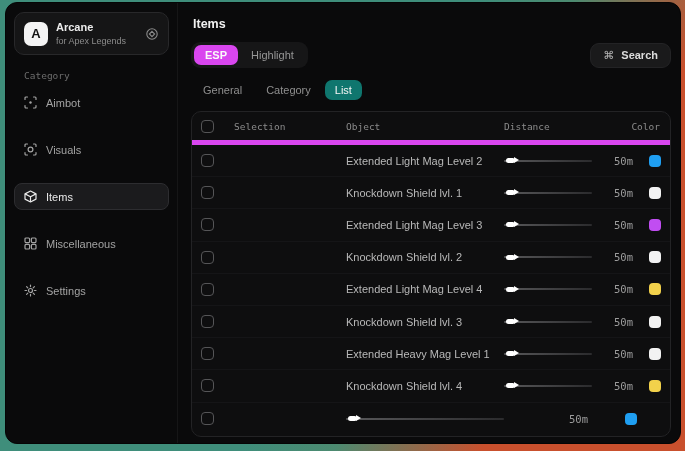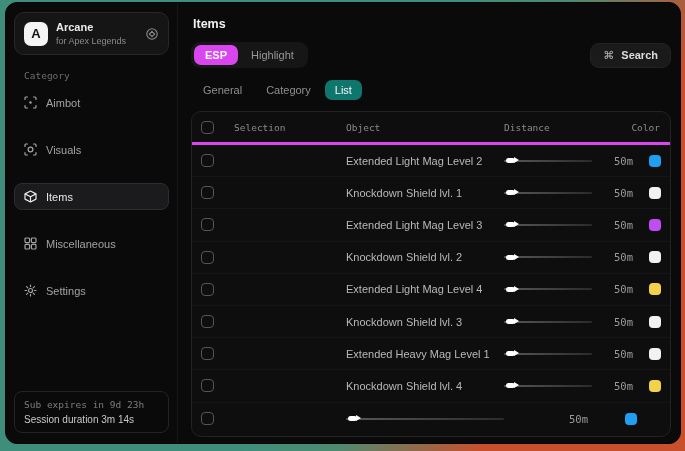--- a/index.html
+++ b/index.html
@@ -41,21 +41,21 @@
   .seg-btn.selected { background:#d946ef; color:#fafafa; font-weight:bold; }
   .search-btn { margin-left:auto; display:inline-flex; align-items:center; gap:7px; background:#1a1a1b; border:1px solid #232325; border-radius:9px; padding:5px 12px; color:#dcdcdc; font-size:11px; font-weight:bold; cursor:pointer; }
   .search-btn .cmd { font-size:11px; color:#b5b5b5; font-weight:normal; }
   .view-tabs { display:flex; gap:4px; margin:12px 0 0 2px; align-items:center; }
   .view-tab { font-size:11px; color:#8f8f8f; padding:4px 10px; border-radius:7px; cursor:pointer; }
   .view-tab.selected { background:#0f766e; color:#f5f5f5; }
 
   
   .table-card { margin-top:11px; border:1px solid #232325; border-radius:10px; overflow:hidden; flex:1; display:flex; flex-direction:column; background:#0e0e0f; }
   .t-head, .t-row { display:grid; grid-template-columns:33px 112px 1fr 88px 45px 24px; align-items:center; padding:0 9px; }
-  .t-head { height:33px; border-bottom:3px solid #d946ef; flex:0 0 33px; }
+  .t-head { height:33px; border-bottom:5px solid #d946ef; flex:0 0 33px; }
   .th { font-family:"DejaVu Sans Mono", monospace; font-size:9.5px; color:#8b8b8b; }
   .th-color { grid-column:5 / 7; text-align:right; padding-right:1px; }
   .cbx { width:13px; height:13px; border:1.5px solid #555557; border-radius:4px; background:transparent; cursor:pointer; }
   .t-body { flex:1; display:flex; flex-direction:column; }
   .t-row { height:32.2px; border-bottom:1px solid #151517; }
   .t-row:last-child { border-bottom:none; }
   .obj { font-size:11px; color:#b9b9b9; white-space:nowrap; overflow:hidden; }
   .slider { position:relative; height:12px; display:flex; align-items:center; cursor:pointer; }
   .slider .track { width:100%; height:2px; border-radius:2px; background:linear-gradient(to right,#59595b,#2b2b2d); }
   .slider .thumb { position:absolute; left:2px; top:50%; margin-top:-2.5px; width:9px; height:5px; background:#fff; border-radius:2.5px; }
@@ -128,24 +128,20 @@
         <span class="nav-icon">
           <svg viewBox="0 0 13 13" fill="none" stroke="currentColor" stroke-width="1.2" stroke-linecap="round">
             <circle cx="6.5" cy="6.5" r="2"></circle>
             <path d="M6.5 1v1.6M6.5 10.4V12M1 6.5h1.6M10.4 6.5H12M2.6 2.6l1.2 1.2M9.2 9.2l1.2 1.2M2.6 10.4l1.2-1.2M9.2 3.8l1.2-1.2"></path>
           </svg>
           </span>
         <span>Settings</span>
       </div>
     </div>
 
-    <div class="sidebar-footer">
-      <div class="footer-line1">Sub expires in 9d 23h</div>
-      <div class="footer-line2">Session duration 3m 14s</div>
-    </div>
   </div>
 
   <div class="main">
     <div class="main-title">Items</div>
 
     <div class="toolbar">
       <div class="seg">
         <div class="seg-btn selected">ESP</div>
         <div class="seg-btn">Highlight</div>
       </div>

